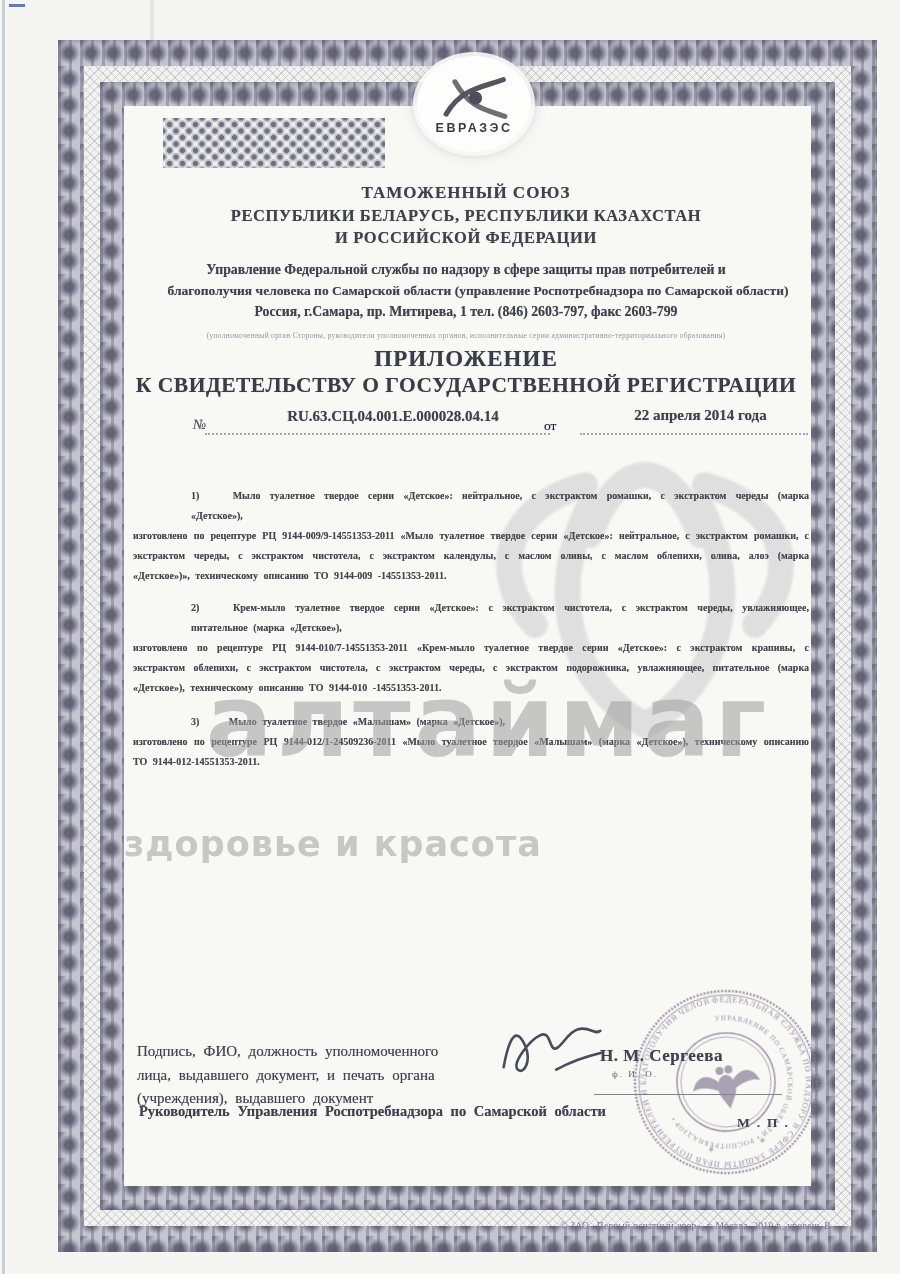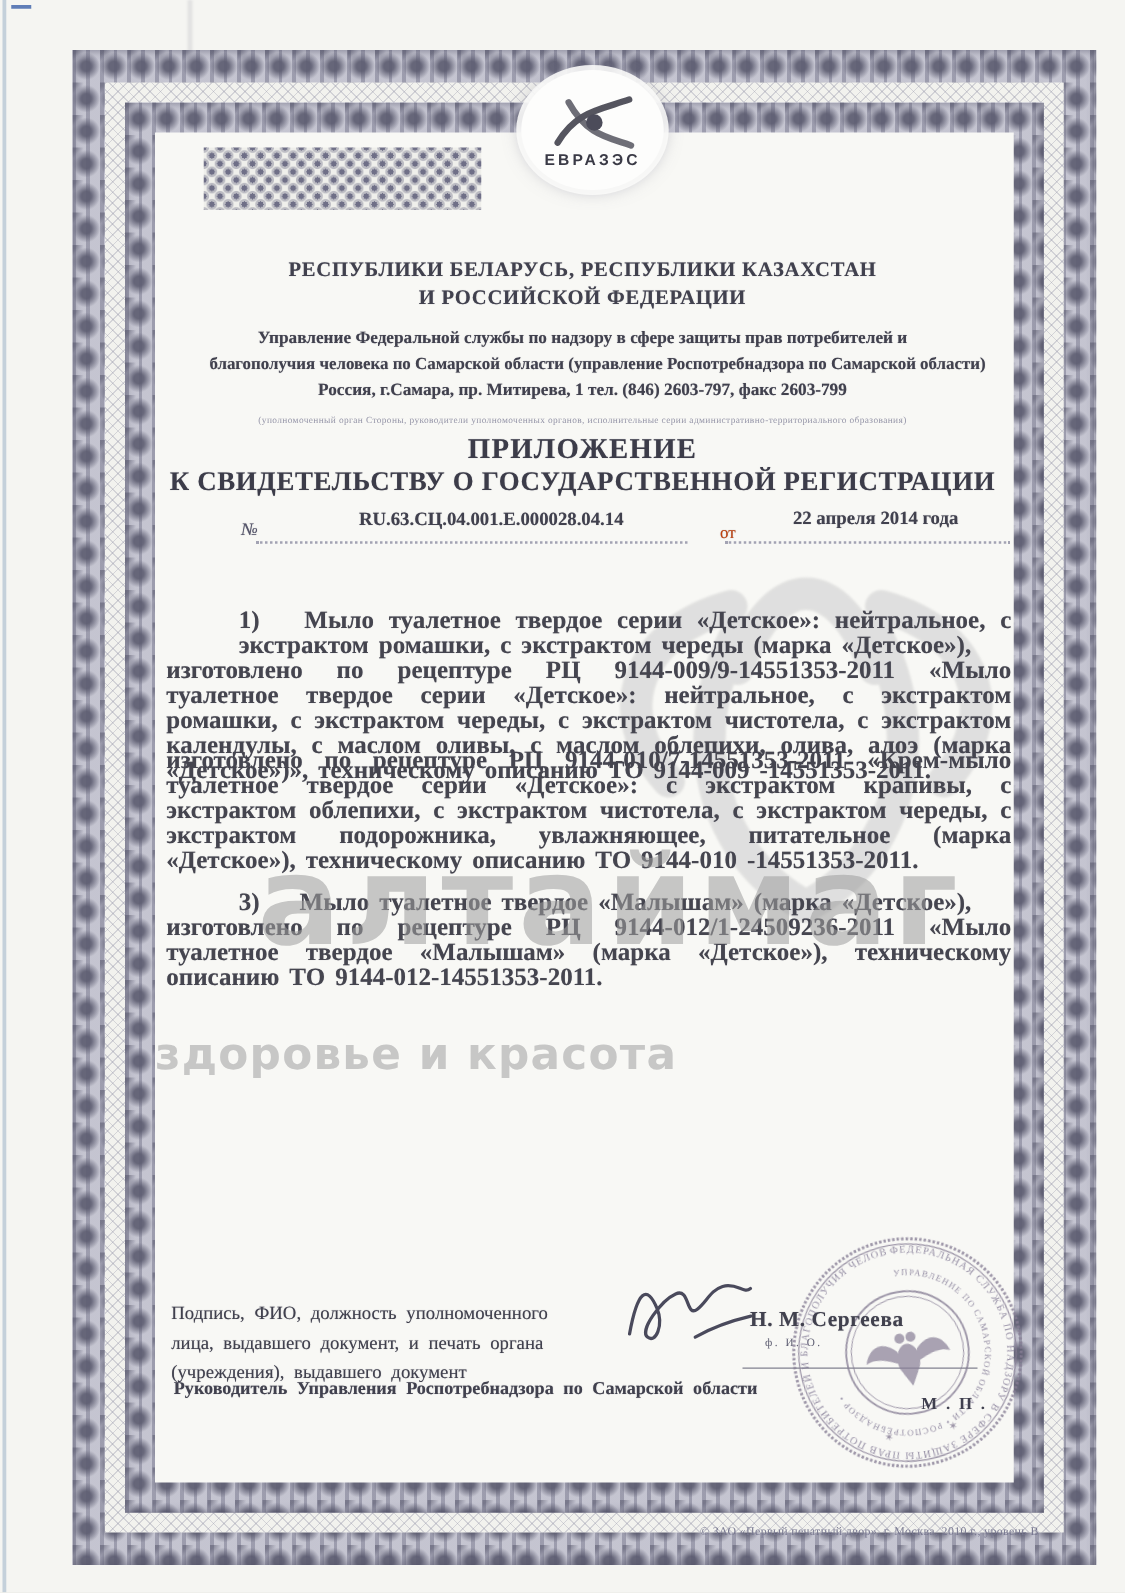--- a/index.html
+++ b/index.html
@@ -62,25 +62,25 @@
   .tiny-note{position:absolute;left:124px;width:684px;text-align:center;
     font-size:7.5px;color:#9595a8;letter-spacing:.3px;filter:blur(.35px);}
   .note-1{top:331px;}
   .note-2{top:462px;font-size:8px;}
   .title1{top:346px;font-size:23px;font-weight:bold;letter-spacing:1px;color:#3c3c49;}
   .title2{top:373px;font-size:21.5px;font-weight:bold;letter-spacing:.5px;color:#3c3c49;}
   
   .no-label{position:absolute;left:193px;top:417px;font-size:14px;color:#55556a;font-style:italic;}
   .doc-number{position:absolute;left:228px;top:408px;width:330px;text-align:center;font-size:15px;font-weight:bold;}
   .dash-1{position:absolute;left:205px;top:419px;width:345px;height:14px;border-bottom:2px dotted #8f8fa3;opacity:.8;}
-  .ot-label{position:absolute;left:576px;top:418px;font-size:13.5px;color:#c2410c;}
+  .ot-label{position:absolute;left:544px;top:418px;font-size:13.5px;color:#0f172a;}
   .doc-date{position:absolute;left:588px;top:407px;width:225px;text-align:center;font-size:15px;font-weight:bold;}
   .dash-2{position:absolute;left:580px;top:419px;width:228px;height:14px;border-bottom:2px dotted #8f8fa3;opacity:.8;}
   
-  .item{position:absolute;left:133px;width:676px;font-size:20px;line-height:20px;font-weight:600;
+  .item{position:absolute;left:133px;width:676px;font-size:10px;line-height:20px;font-weight:600;
     color:#45454f;text-shadow:0 0 .6px rgba(64,64,80,.45);word-spacing:3px;}
   .item-1{top:486px;} .item-2{top:598px;} .item-3{top:712px;}
   .item-head{margin-left:58px;text-align:justify;}
   .item-marker{margin-right:24px;font-weight:600;}
   .item-body{text-align:justify;}
   
   .wm-emblem{position:absolute;left:430px;top:420px;width:430px;height:330px;opacity:.30;z-index:0;filter:blur(1px);}
   .wm-big{position:absolute;left:168px;top:672px;width:640px;text-align:center;z-index:2;
     font-family:"DejaVu Sans","Liberation Sans",sans-serif;font-weight:bold;font-size:99px;
     letter-spacing:4px;color:#9e9e9e;opacity:.55;line-height:100px;}
@@ -140,20 +140,21 @@
     <svg class="logo-swoosh" viewBox="0 0 100 60">
       <g fill="none" stroke="#55555f" stroke-width="7" stroke-linecap="round">
         <path d="M12,52 C32,18 58,16 90,5"></path>
         <path d="M24,8 C44,44 66,46 92,55" opacity=".85"></path>
       </g>
       <circle cx="52" cy="30" r="9" fill="#4c4c5a"></circle>
     </svg>
     <div class="logo-text">ЕВРАЗЭС</div>
   </div>
 
+  <div class="centered ink hdr1">ТАМОЖЕННЫЙ СОЮЗ</div>
   <div class="centered ink hdr2">РЕСПУБЛИКИ БЕЛАРУСЬ, РЕСПУБЛИКИ КАЗАХСТАН</div>
   <div class="centered ink iss1">Управление Федеральной службы по надзору в сфере защиты прав потребителей и</div>
 
   <div class="centered ink hdr3">И РОССИЙСКОЙ ФЕДЕРАЦИИ</div>
   <div class="centered ink iss2">благополучия человека по Самарской области  (управление Роспотребнадзора по Самарской области)</div>
   <div class="centered ink iss3">Россия, г.Самара, пр. Митирева, 1 тел. (846) 2603-797, факс 2603-799</div>
   <div class="tiny-note note-1">(уполномоченный орган Стороны, руководители уполномоченных органов, исполнительные серии административно-территориального образования)</div>
 
   <div class="centered ink title2">К СВИДЕТЕЛЬСТВУ О ГОСУДАРСТВЕННОЙ РЕГИСТРАЦИИ</div>
   <div class="centered ink title1">ПРИЛОЖЕНИЕ</div>
@@ -168,20 +169,24 @@
 
   <div class="item item-1">
     <div class="item-head">
       <span class="item-marker">1)</span>
       <span>Мыло туалетное твердое серии «Детское»: нейтральное, с экстрактом ромашки, с экстрактом череды (марка «Детское»),</span>
     </div>
     <div class="item-body">изготовлено по рецептуре РЦ 9144-009/9-14551353-2011 «Мыло туалетное твердое серии «Детское»: нейтральное, с экстрактом ромашки, с экстрактом череды, с экстрактом чистотела, с экстрактом календулы, с маслом оливы, с маслом облепихи, олива, алоэ (марка «Детское»)», техническому описанию ТО 9144-009 -14551353-2011.</div>
   </div>
 
   <div class="item item-2">
+    <div class="item-head">
+      <span class="item-marker">2)</span>
+      <span>Крем-мыло туалетное твердое серии «Детское»: с экстрактом чистотела, с экстрактом череды, увлажняющее, питательное (марка «Детское»),</span>
+    </div>
     <div class="item-body">изготовлено по рецептуре РЦ 9144-010/7-14551353-2011 «Крем-мыло туалетное твердое серии «Детское»: с экстрактом крапивы, с экстрактом облепихи, с экстрактом чистотела, с экстрактом череды, с экстрактом подорожника, увлажняющее, питательное (марка «Детское»), техническому описанию ТО 9144-010 -14551353-2011.</div>
   </div>
 
   <div class="item item-3">
     <div class="item-head">
       <span class="item-marker">3)</span>
       <span>Мыло туалетное твердое «Малышам» (марка «Детское»),</span>
     </div>
     <div class="item-body">изготовлено по рецептуре РЦ 9144-012/1-24509236-2011 «Мыло туалетное твердое «Малышам» (марка «Детское»), техническому описанию ТО 9144-012-14551353-2011.</div>
   </div>

